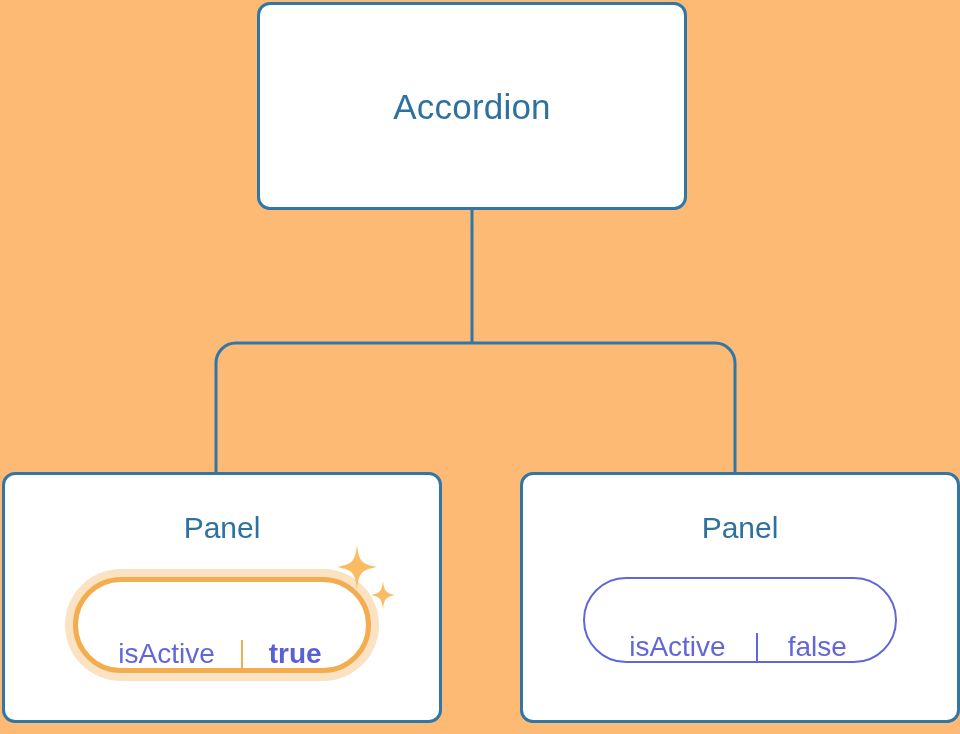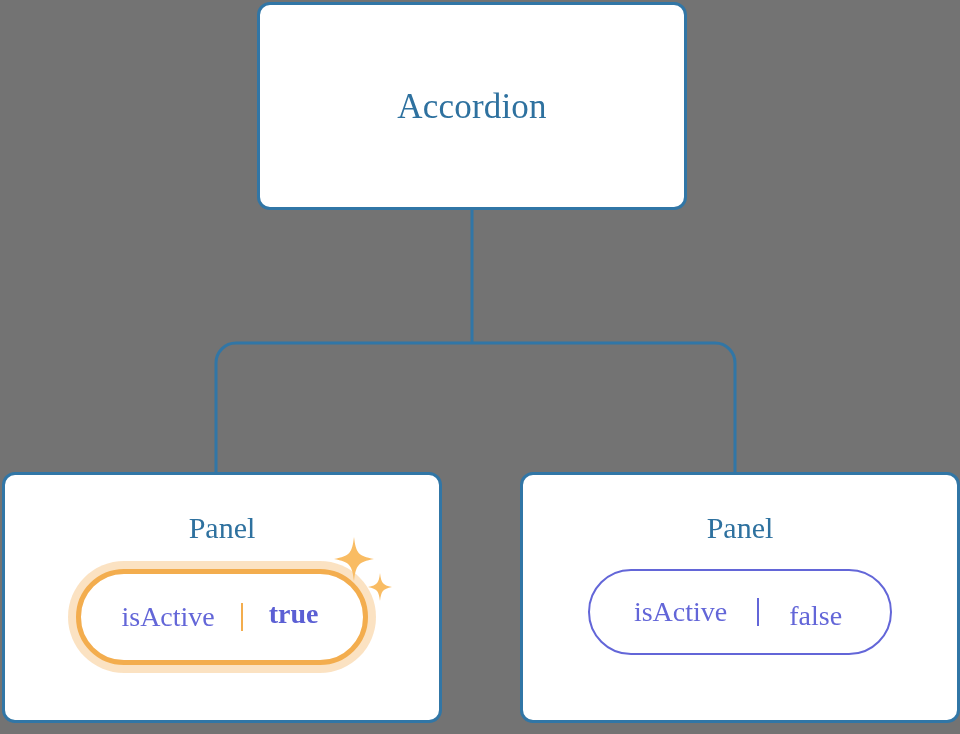--- a/index.html
+++ b/index.html
@@ -10,22 +10,21 @@
     width: 960px;
     height: 734px;
     overflow: hidden;
     font-family: "Liberation Sans", sans-serif;
     background: #4a6670;
   }
   #stage {
     position: relative;
     width: 960px;
     height: 734px;
-    background: #737373;
-    font-family: Liberation Serif, serif;
+    background: #fdba74;
   }
 
   
   #connectors {
     position: absolute;
     left: 0;
     top: 0;
     width: 960px;
     height: 734px;
     z-index: 1;
@@ -56,20 +55,21 @@
   .root-title {
     font-size: 35px;
     color: #2e719f;
     letter-spacing: 0.2px;
     line-height: 1;
   }
 
   
   .panel-card {
     padding-top: 38px;
+    gap: 8px;
   }
   #node-panel-left {
     left: 2px;
     top: 472px;
     width: 440px;
     height: 251px;
   }
   #node-panel-right {
     left: 520px;
     top: 472px;
@@ -84,21 +84,21 @@
 
   
   .pill-wrap {
     position: relative;
     margin-top: 26px;
   }
   .pill {
     position: relative;
     box-sizing: border-box;
     display: flex;
-    align-items: center;
+    align-items: flex-end;
     background: #ffffff;
     border-radius: 999px;
     overflow: hidden;
   }
   .pill-cell {
     display: flex;
     align-items: center;
     justify-content: center;
     font-size: 28px;
     line-height: 1;
@@ -128,21 +128,21 @@
     box-shadow: 0 0 0 8px rgba(247, 190, 120, 0.45);
   }
   .pill-highlight .pill-cell {
     color: #6366d8;
   }
   .pill-highlight .pill-label {
     padding: 0 26px 0 40px;
     border-right: 2px solid #f3ad4e;
   }
   .pill-highlight .pill-value {
-    padding: 0 44px 6px 26px;
+    padding: 0 44px 0 26px;
     font-weight: bold;
     color: #5b5fd4;
   }
 
   
   .sparkles {
     position: absolute;
     right: -30px;
     top: -38px;
     width: 72px;

